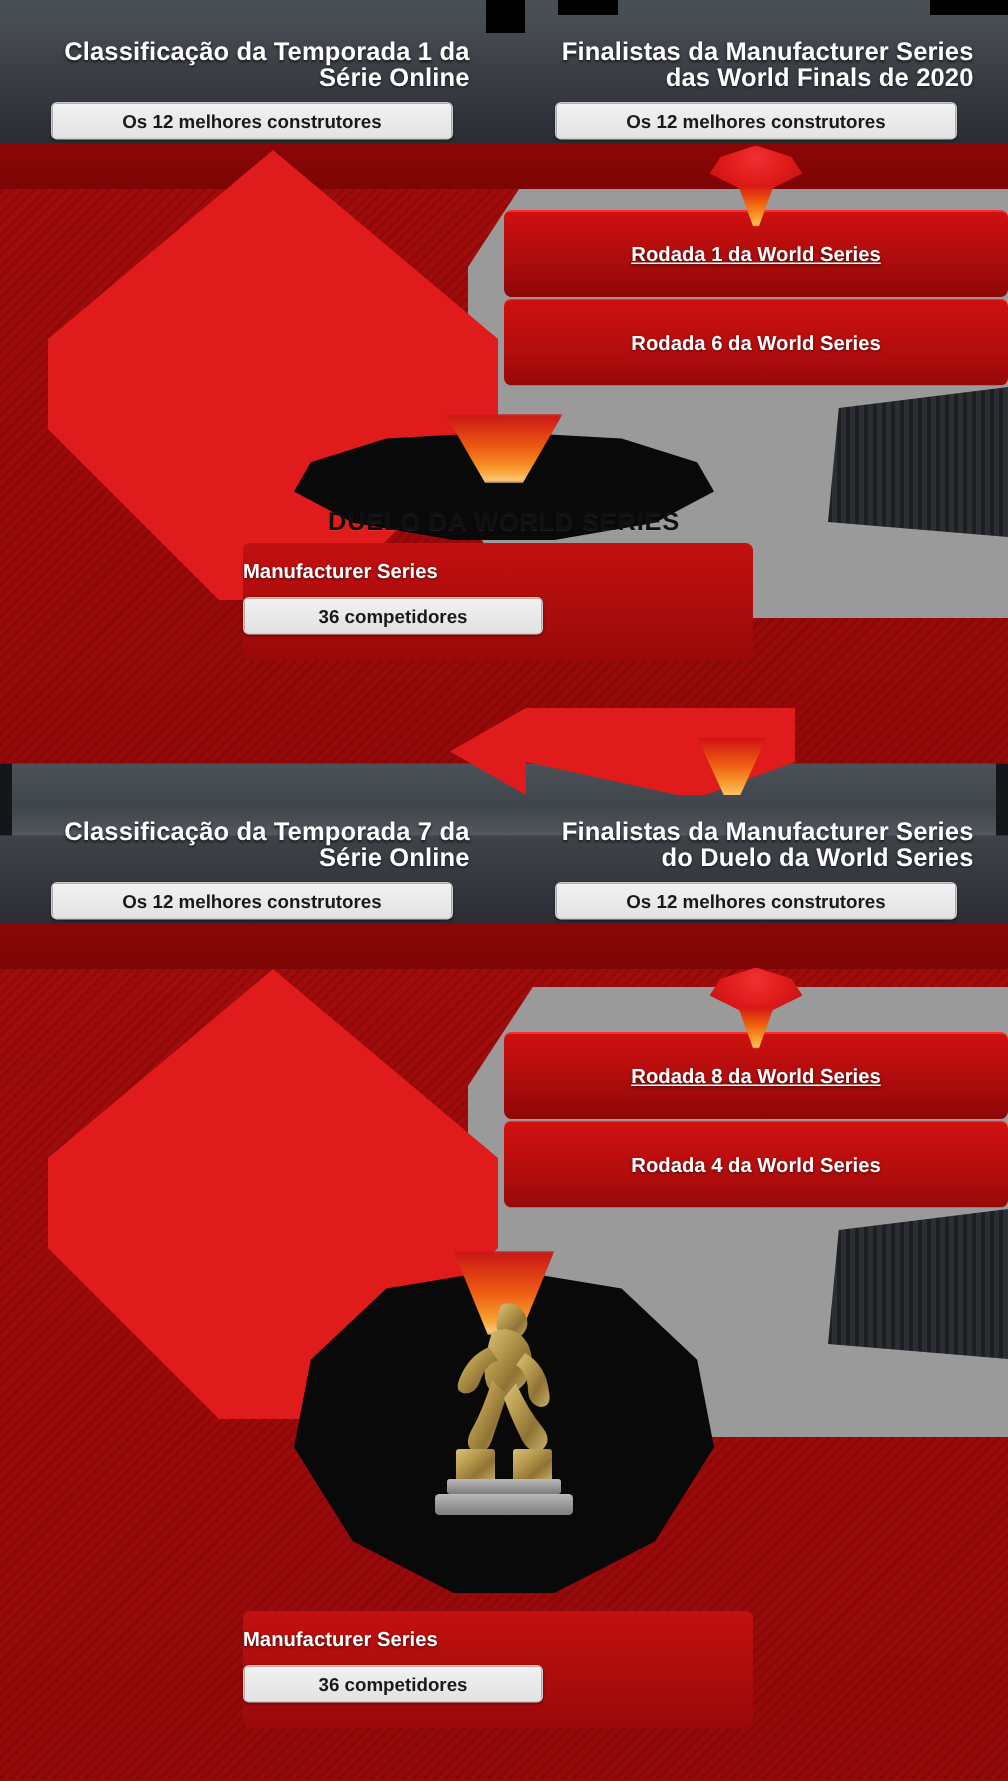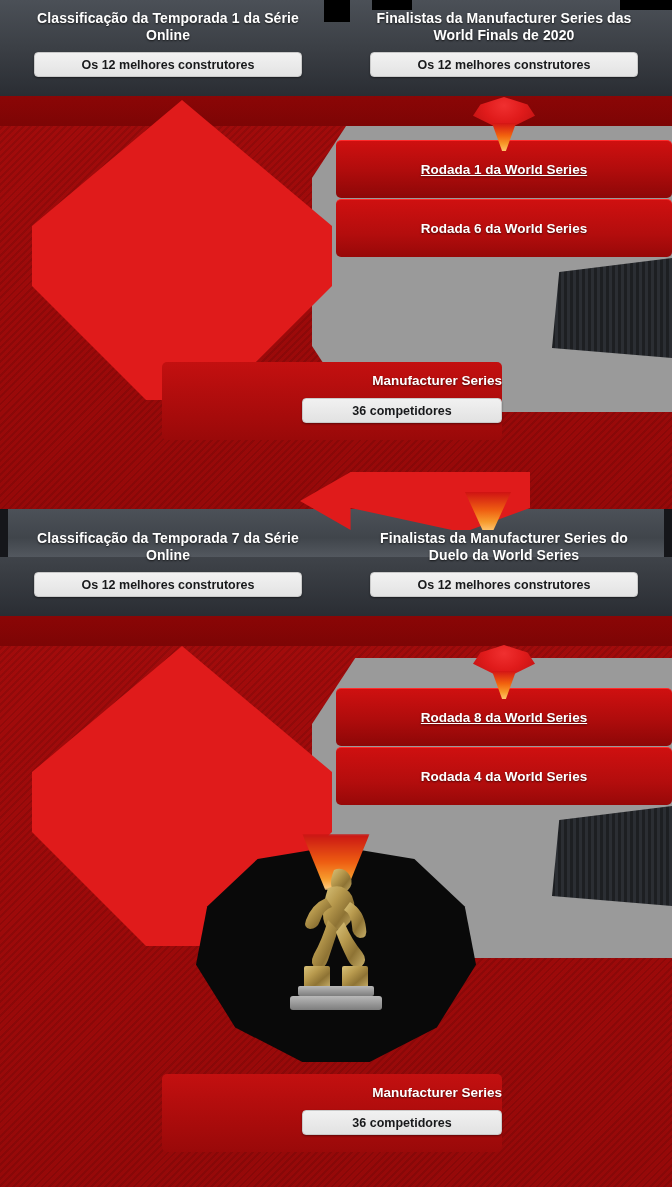--- a/index.html
+++ b/index.html
@@ -39,25 +39,26 @@
   .hdr-cols {
     position: absolute; left: 0; top: 0; width: 672px; height: 96px;
     display: flex; z-index: 6;
   }
   .hdr-col {
     flex: 1 1 50%;
     padding: 10px 14px 0 14px;
     display: flex; flex-direction: column; align-items: center;
   }
   .hdr-title {
-    color: #ffffff; font-size: 14px; font-weight: bold;
-    line-height: 17px; text-align: center;
+    color: #ffffff; font-size: 17px; font-weight: bold;
+    line-height: 17px; text-align: right;
     letter-spacing: 0.1px;
     text-shadow: 0 1px 2px rgba(0,0,0,0.7);
     max-width: 290px;
+    margin-top: 16px;
   }
   .pill {
     margin-top: 8px;
     width: 268px; height: 25px;
     background: linear-gradient(180deg, #f2f2f2 0%, #e3e3e3 100%);
     border: 1px solid #c9c9c9;
     border-radius: 4px;
     box-shadow: 0 1px 2px rgba(0,0,0,0.45);
     color: #18191b; font-size: 12.5px; font-weight: bold;
     display: flex; align-items: center; justify-content: center;
@@ -177,21 +178,21 @@
     position: absolute; left: 50%; transform: translateX(-50%);
     top: 8px; width: 120px; height: 170px;
   }
 
   
   .mfg-panel {
     position: absolute; left: 162px; width: 340px; height: 78px;
     background: linear-gradient(180deg, #c31010 0%, #ac0c0c 55%, #9a0909 100%);
     border-radius: 5px;
     z-index: 11;
-    display: flex; flex-direction: column; align-items: flex-end;
+    display: flex; flex-direction: column; align-items: flex-start;
     padding-top: 11px;
   }
   #m1 { top: 362px; }
   #m2 { top: 1074px; }
   .mfg-title {
     color: #ffffff; font-size: 13.5px; font-weight: bold;
     text-shadow: 0 1px 2px rgba(0,0,0,0.6);
   }
   .mfg-pill {
     margin-top: 10px; width: 200px; height: 25px;
@@ -252,20 +253,25 @@
     <div class="gem" id="gem1">
       <div class="top"></div>
       <div class="tip"></div>
     </div>
 
     <div class="rounds" id="r1">
       <div class="round-card a">Rodada 1 da World Series</div>
       <div class="round-card b">Rodada 6 da World Series</div>
     </div>
 
+    <div class="emblem" id="em1">
+      <div class="em-blob"></div>
+      <div class="em-glow"></div>
+      <div class="em-label">DUELO DA WORLD SERIES</div>
+    </div>
 
     <div class="mfg-panel" id="m1">
       <div class="mfg-title">Manufacturer Series</div>
       <div class="mfg-pill">36 competidores</div>
     </div>
   </div>
 
   <div class="arrow-conn" id="arrow1"></div>
   <div class="arrow-tip"></div>
 

